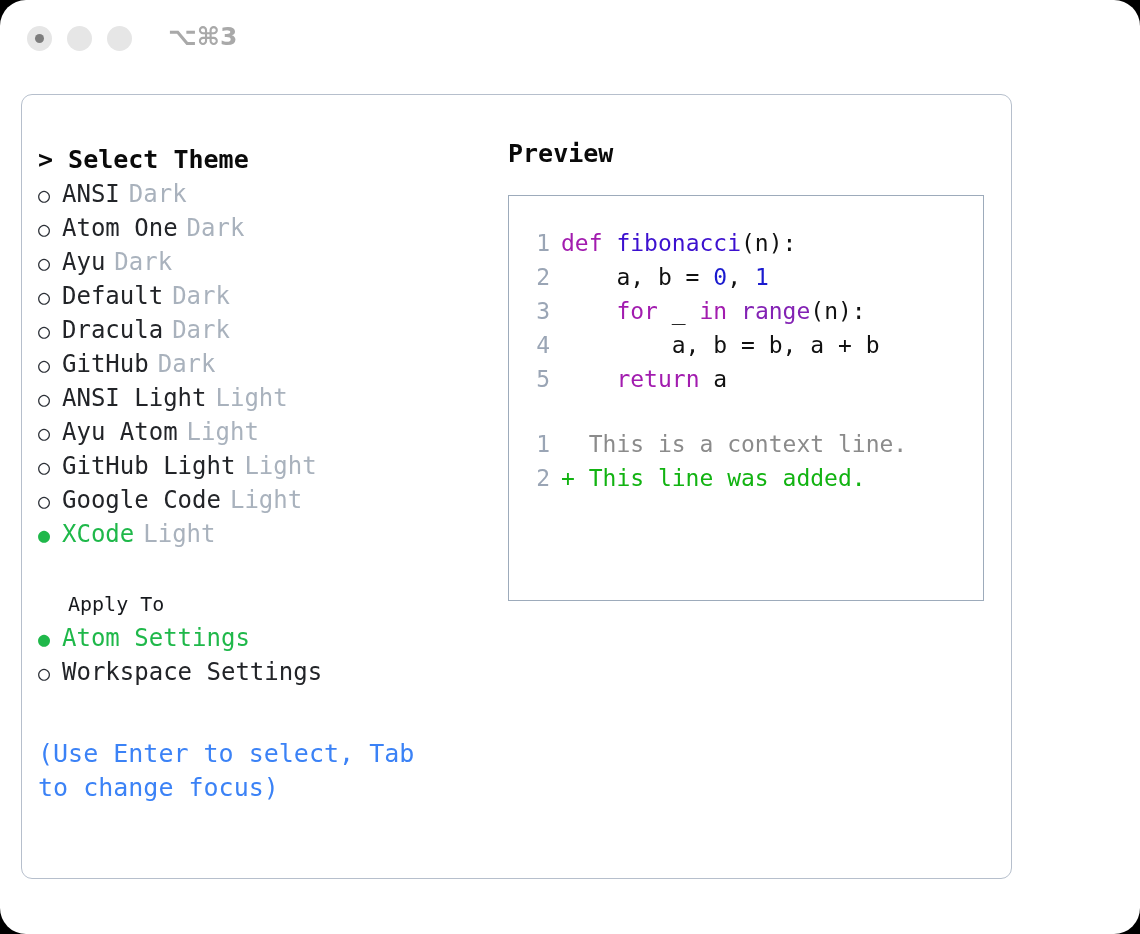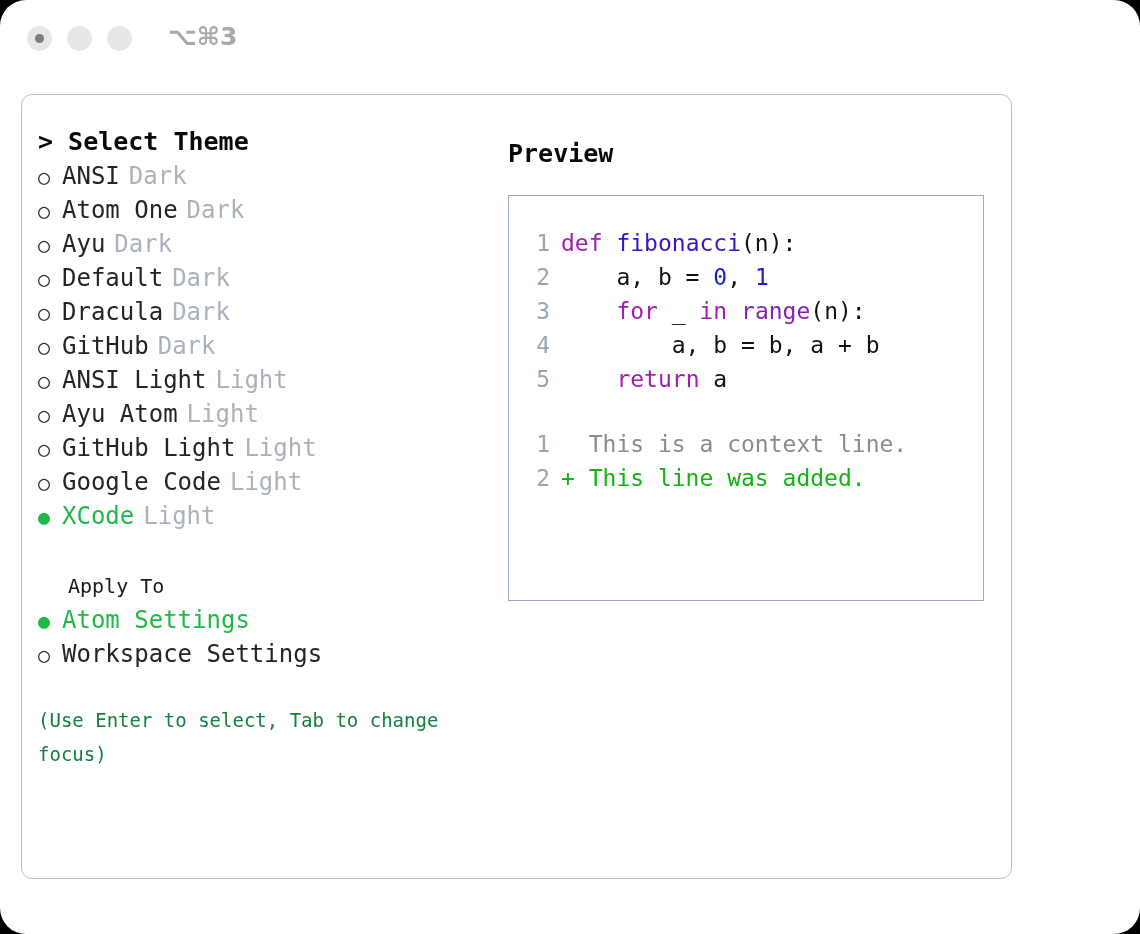--- a/index.html
+++ b/index.html
@@ -71,21 +71,21 @@
     border: 1.6px solid #b6bfcc;
     border-radius: 11px;
     background: #ffffff;
     box-sizing: border-box;
   }
 
   
   #left-col {
     position: absolute;
     left: 16px;
-    top: 30px;
+    top: 48px;
     width: 440px;
   }
   .section-header {
     font-size: 25px;
     font-weight: bold;
     color: #0a0a0a;
     height: 34px;
     line-height: 34px;
     white-space: pre;
   }
@@ -113,24 +113,24 @@
   }
   .sub-header {
     height: 34px;
     line-height: 34px;
     font-size: 20px;
     color: #17191d;
     padding-left: 30px;
     white-space: pre;
   }
   #hint {
-    margin-top: 32px;
-    font-size: 19px;
-    line-height: 34px;
-    color: #15803d;
+    margin-top: 48px;
+    font-size: 25px;
+    line-height: 34px;
+    color: #3b82f6;
     width: 420px;
   }
   .spacer-lg { height: 36px; }
 
   
   #right-col {
     position: absolute;
     left: 486px;
     top: 42px;
     width: 490px;

